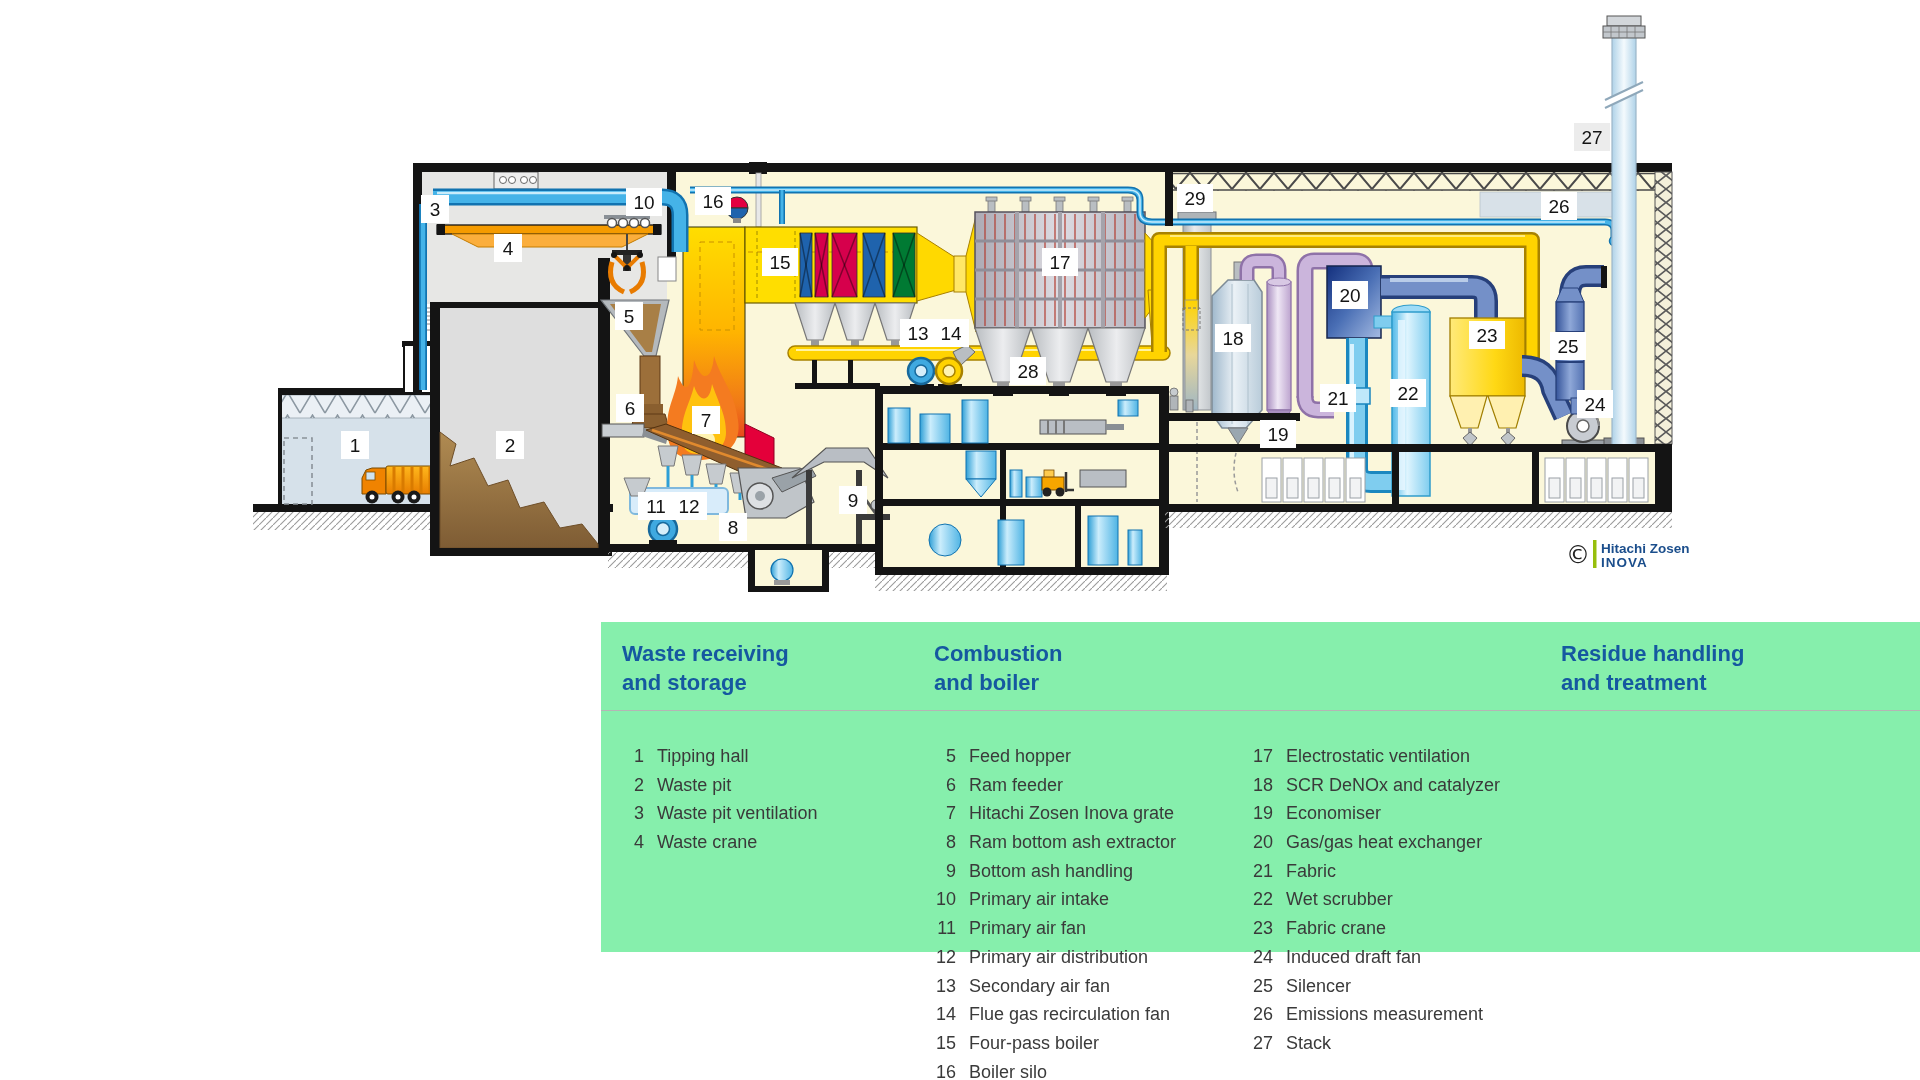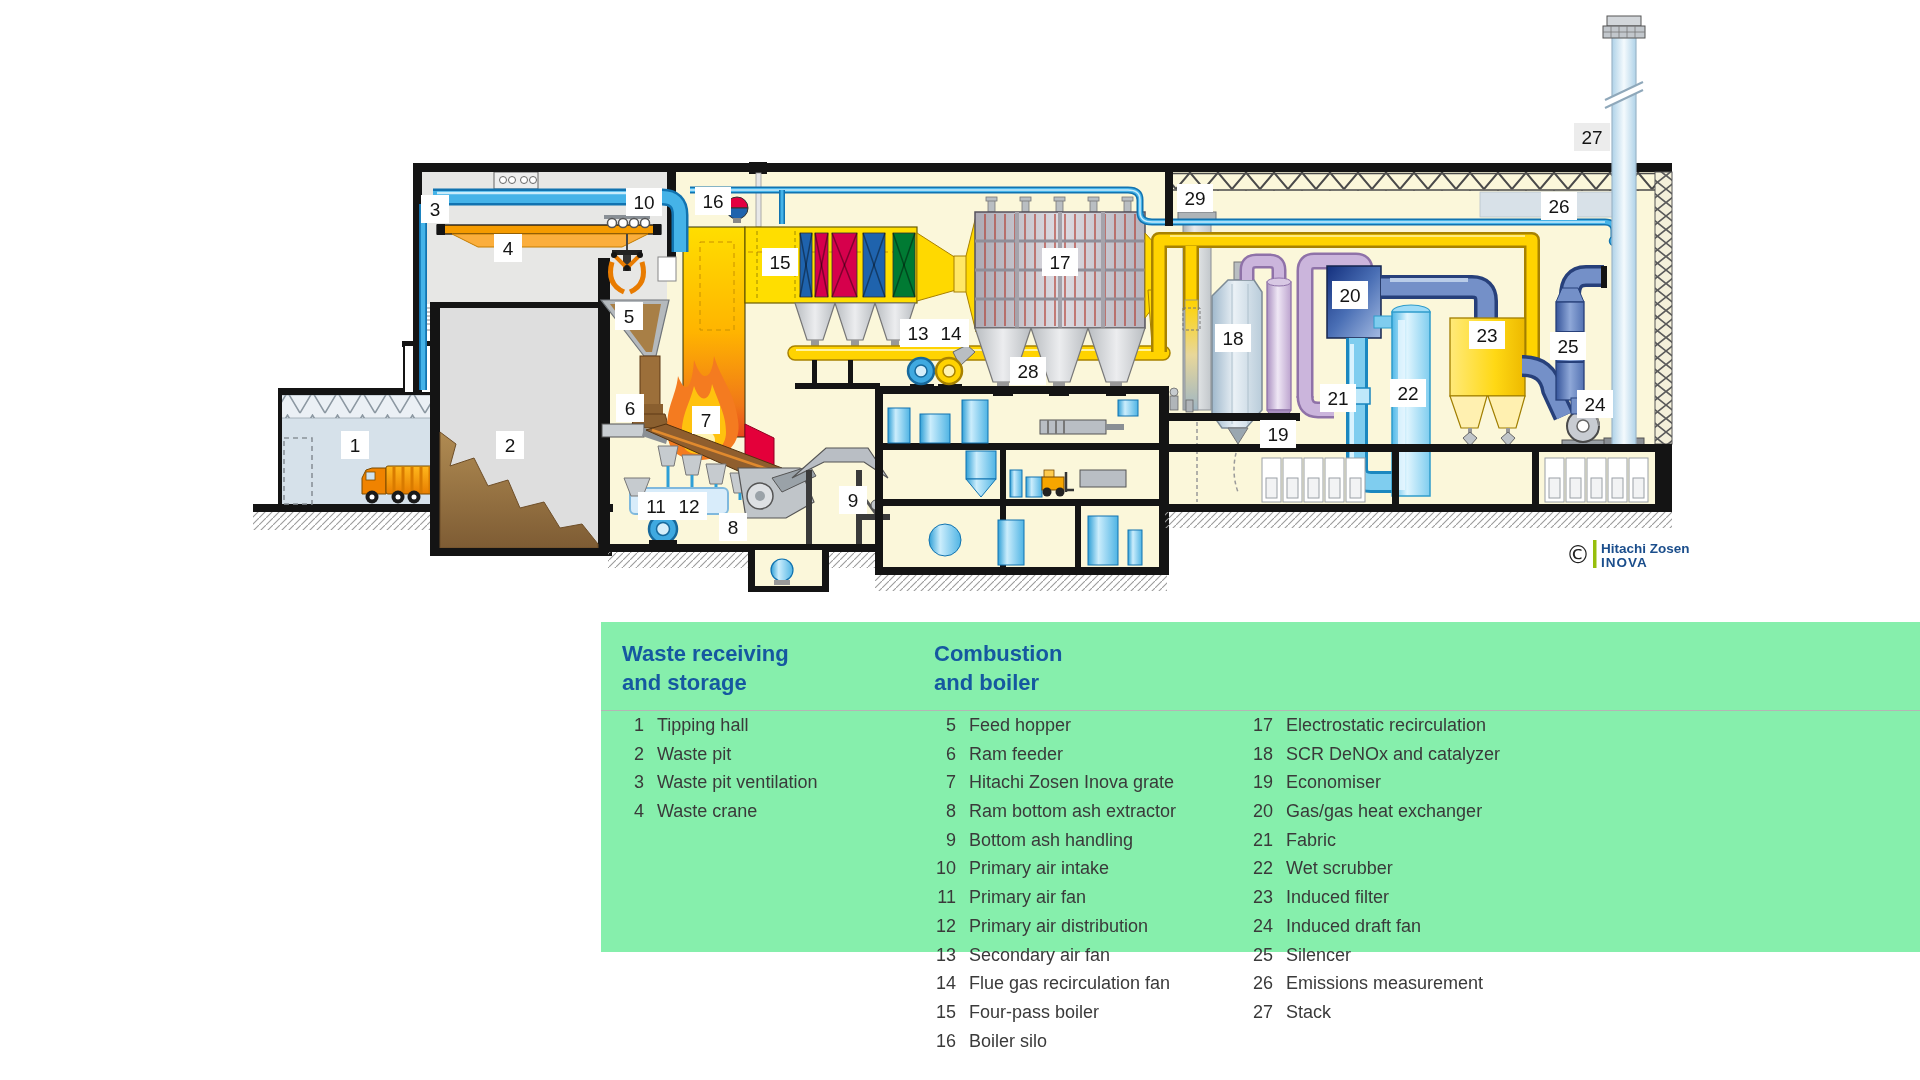--- a/index.html
+++ b/index.html
@@ -9,21 +9,21 @@
   .lblnum{font-size:19px;fill:#141414;font-family:"Liberation Sans",sans-serif;}
   .logo-text{font-size:13.5px;font-weight:bold;fill:#1B4E8C;font-family:"Liberation Sans",sans-serif;}
   .logo-inova{letter-spacing:1px;}
   .copy-sym{font-size:24px;fill:#222;font-family:"DejaVu Sans",sans-serif;}
 
   .legend{position:absolute;left:601px;top:622px;width:1319px;height:330px;background:#86efac;}
   .legend-rule{position:absolute;top:88px;left:0;width:100%;border-top:1px solid #B5B5B5;}
   .legend-col{position:absolute;top:0;height:100%;width:300px;}
   .legend-col.c0{left:21px}.legend-col.c1{left:333px}.legend-col.c2{left:650px}.legend-col.c3{left:960px}
   .legend-col h3{margin:17px 0 0 0;font-size:22px;line-height:29px;color:#1558A0;font-weight:bold;}
-  .legend-col ul{list-style:none;margin:0;padding:0;position:absolute;top:89px;left:0;}
+  .legend-col ul{list-style:none;margin:0;padding:0;position:absolute;top:120px;left:0;}
   .legend-col li{font-size:18px;line-height:28.7px;height:28.7px;color:#3A3A3A;white-space:nowrap;}
   .legend-col .num{display:inline-block;width:22px;text-align:right;}
   .legend-col .lbl{margin-left:13px;}
 </style>
 </head>
 <body>
 
 <div class="stage">
 
 <svg class="diagram" width="1920" height="622" viewBox="0 0 1920 622">
@@ -698,31 +698,32 @@
             <li><span class="num">11</span><span class="lbl">Primary air fan</span></li>
             <li><span class="num">12</span><span class="lbl">Primary air distribution</span></li>
             <li><span class="num">13</span><span class="lbl">Secondary air fan</span></li>
             <li><span class="num">14</span><span class="lbl">Flue gas recirculation fan</span></li>
             <li><span class="num">15</span><span class="lbl">Four-pass boiler</span></li>
             <li><span class="num">16</span><span class="lbl">Boiler silo</span></li>
           </ul>
         </div>
         <div class="legend-col c2">
           <ul>
-            <li><span class="num">17</span><span class="lbl">Electrostatic recirculation</span></li>
+            <li><span class="num">17</span><span class="lbl">Electrostatic ventilation</span></li>
             <li><span class="num">18</span><span class="lbl">SCR DeNOx and catalyzer</span></li>
             <li><span class="num">19</span><span class="lbl">Economiser</span></li>
             <li><span class="num">20</span><span class="lbl">Gas/gas heat exchanger</span></li>
             <li><span class="num">21</span><span class="lbl">Fabric</span></li>
             <li><span class="num">22</span><span class="lbl">Wet scrubber</span></li>
-            <li><span class="num">23</span><span class="lbl">Induced filter</span></li>
+            <li><span class="num">23</span><span class="lbl">Fabric crane</span></li>
             <li><span class="num">24</span><span class="lbl">Induced draft fan</span></li>
             <li><span class="num">25</span><span class="lbl">Silencer</span></li>
             <li><span class="num">26</span><span class="lbl">Emissions measurement</span></li>
             <li><span class="num">27</span><span class="lbl">Stack</span></li>
           </ul>
         </div>
         <div class="legend-col c3">
+          <h3>Residue handling<br>and treatment</h3>
         </div>
       </div>
 </div>
 
 </div>
 
 </body></html>

